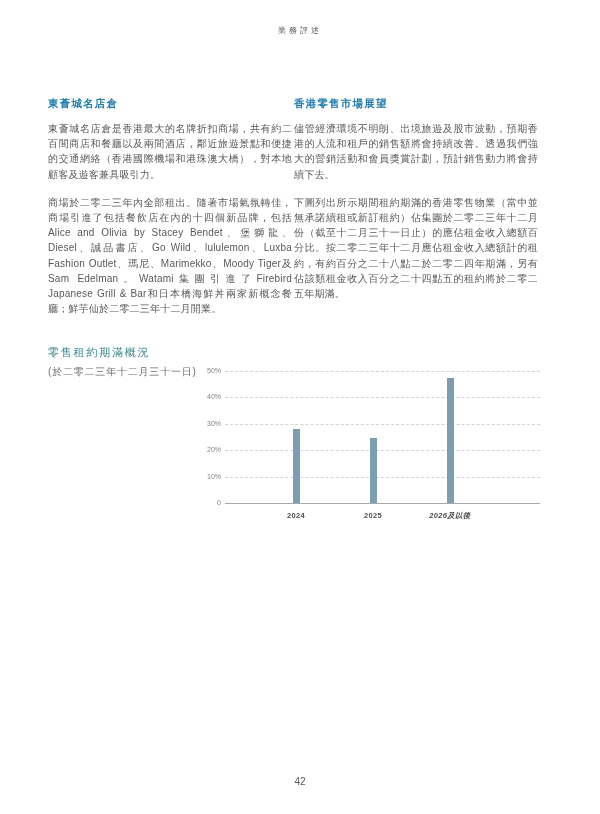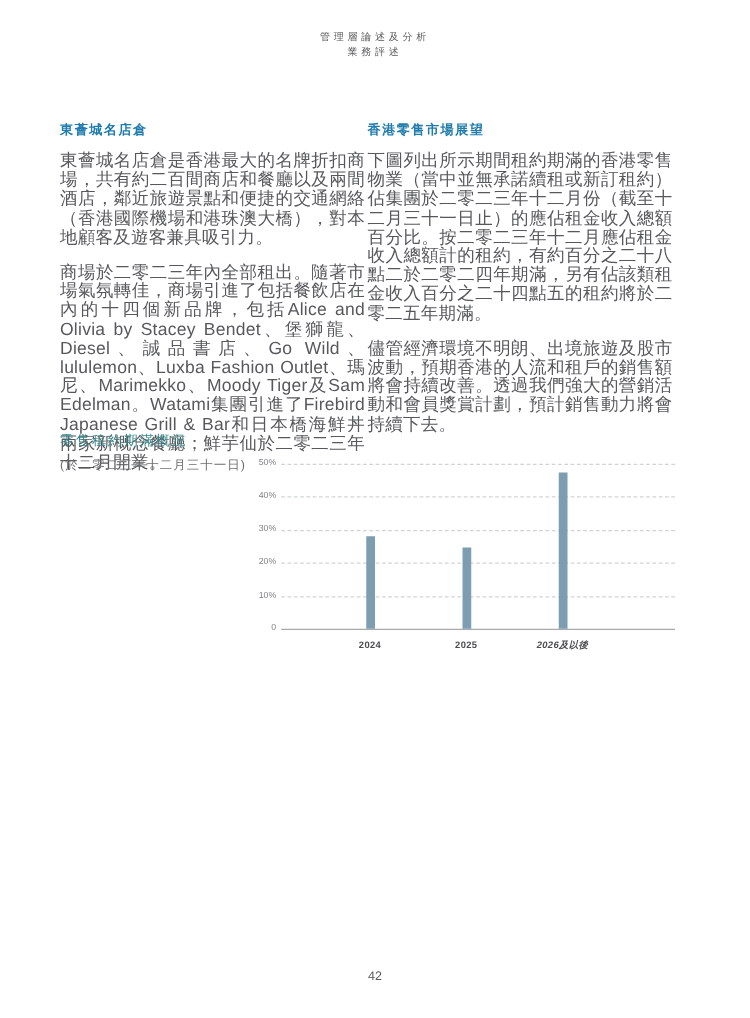--- a/index.html
+++ b/index.html
@@ -7,55 +7,54 @@
   body { font-family:"Liberation Sans","DejaVu Sans",sans-serif; }
   .page { position:relative; width:600px; height:814px; background:#ffffff; margin:0 auto; overflow:hidden; }
 
   .page-header { position:absolute; top:24px; left:0; right:0; text-align:center; color:#58595B; }
   .page-header .line1 { font-size:8px; letter-spacing:3px; }
   .page-header .line2 { font-size:8px; letter-spacing:3px; margin-top:1px; }
 
   .columns { position:absolute; top:97px; left:48px; width:507px; display:flex; gap:2px; }
   .col { width:244px; }
   .col h2 { font-size:10.5px; font-weight:bold; color:#1F7CAD; letter-spacing:1.2px; margin-bottom:10px; }
-  .col p { font-size:14px; line-height:15.2px; color:#57585B; text-align:justify; letter-spacing:0.2px; margin-bottom:13px; }
+  .col p { font-size:10px; line-height:15.2px; color:#57585B; text-align:justify; letter-spacing:0.2px; margin-bottom:13px; }
 
   .chart-block { position:absolute; top:345px; left:48px; width:507px; height:190px; }
   .chart-title { font-size:11px; font-weight:normal; color:#37858B; letter-spacing:1.8px; }
   .chart-subtitle { font-size:10px; color:#6D6E71; letter-spacing:0.8px; margin-top:5px; }
 
   .plot { position:absolute; left:155px; top:26px; width:345px; height:165px; }
   .gridline { position:absolute; left:22px; width:315px; height:0; border-top:1px dashed #D2D3D5; }
   .gridline.baseline { border-top:1px solid #A7A9AC; }
   .ytick { position:absolute; left:-18px; width:36px; text-align:right; font-size:7px; color:#808285; }
   .bar { position:absolute; width:7px; background:#7D9EB1; }
   .xtick { position:absolute; top:140px; width:90px; text-align:center; font-size:7.5px; font-weight:bold; color:#4C4D4F; letter-spacing:0.3px; }
 
   .page-footer { position:absolute; top:776px; left:0; right:0; text-align:center; font-size:10px; color:#58595B; }
 </style>
 </head>
 <body>
 
 <div class="page">
 
   <header class="page-header">
-    <div class="line1">管理層論述及分析</div>
     <div class="line2">業務評述</div>
   </header>
 
   <main class="columns">
     <section class="col">
       <h2>東薈城名店倉</h2>
       <p>東薈城名店倉是香港最大的名牌折扣商場，共有約二百間商店和餐廳以及兩間酒店，鄰近旅遊景點和便捷的交通網絡（香港國際機場和港珠澳大橋），對本地顧客及遊客兼具吸引力。</p>
       <p>商場於二零二三年內全部租出。隨著市場氣氛轉佳，商場引進了包括餐飲店在內的十四個新品牌，包括Alice and Olivia by Stacey Bendet、堡獅龍、Diesel、誠品書店、Go Wild、lululemon、Luxba Fashion Outlet、瑪尼、Marimekko、Moody Tiger及Sam Edelman。Watami集團引進了Firebird Japanese Grill &amp; Bar和日本橋海鮮丼兩家新概念餐廳；鮮芋仙於二零二三年十二月開業。</p>
     </section>
     <section class="col">
       <h2>香港零售市場展望</h2>
+      <p>儘管經濟環境不明朗、出境旅遊及股市波動，預期香港的人流和租戶的銷售額將會持續改善。透過我們強大的營銷活動和會員獎賞計劃，預計銷售動力將會持續下去。</p>
       <p>下圖列出所示期間租約期滿的香港零售物業（當中並無承諾續租或新訂租約）佔集團於二零二三年十二月份（截至十二月三十一日止）的應佔租金收入總額百分比。按二零二三年十二月應佔租金收入總額計的租約，有約百分之二十八點二於二零二四年期滿，另有佔該類租金收入百分之二十四點五的租約將於二零二五年期滿。</p>
-      <p>儘管經濟環境不明朗、出境旅遊及股市波動，預期香港的人流和租戶的銷售額將會持續改善。透過我們強大的營銷活動和會員獎賞計劃，預計銷售動力將會持續下去。</p>
     </section>
   </main>
 
   <section class="chart-block">
     <h3 class="chart-title">零售租約期滿概況</h3>
     <div class="chart-subtitle">(於二零二三年十二月三十一日)</div>
     <div class="plot" id="plot">
         <div class="gridline" style="top: 0px;"></div>
         <div class="ytick" style="top: -4px;">50%</div>
         <div class="gridline" style="top: 26.4px;"></div>

